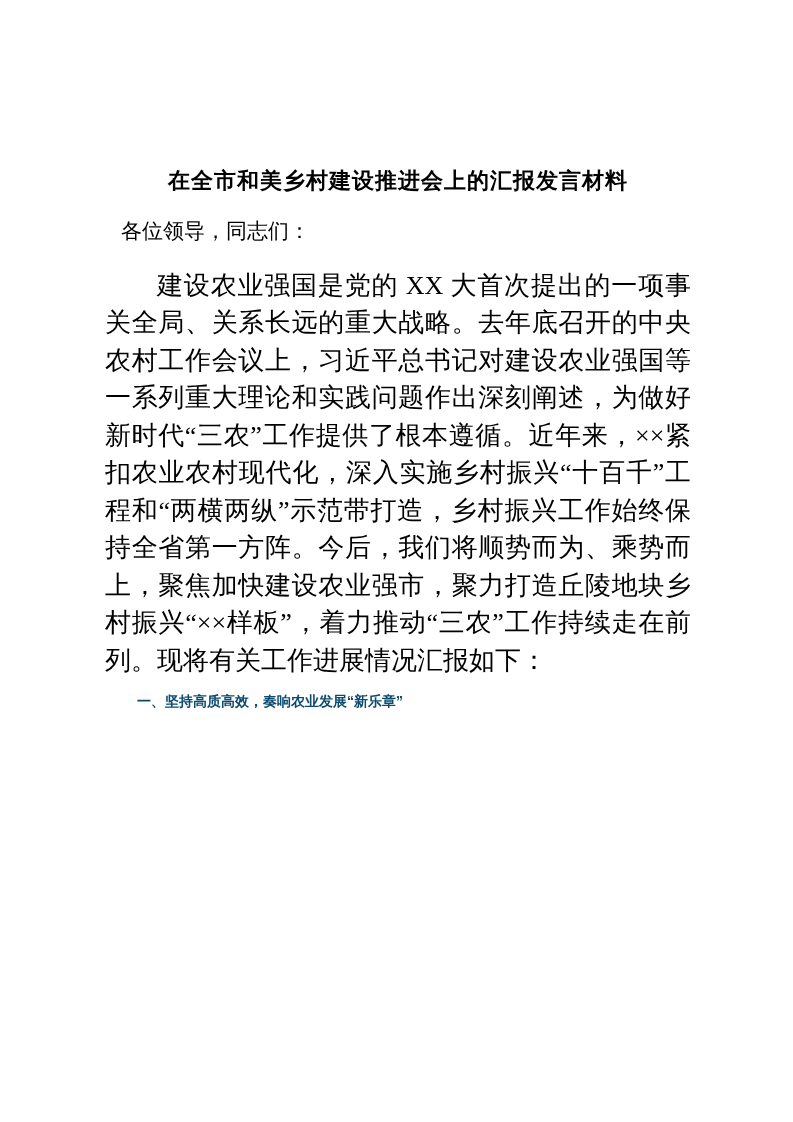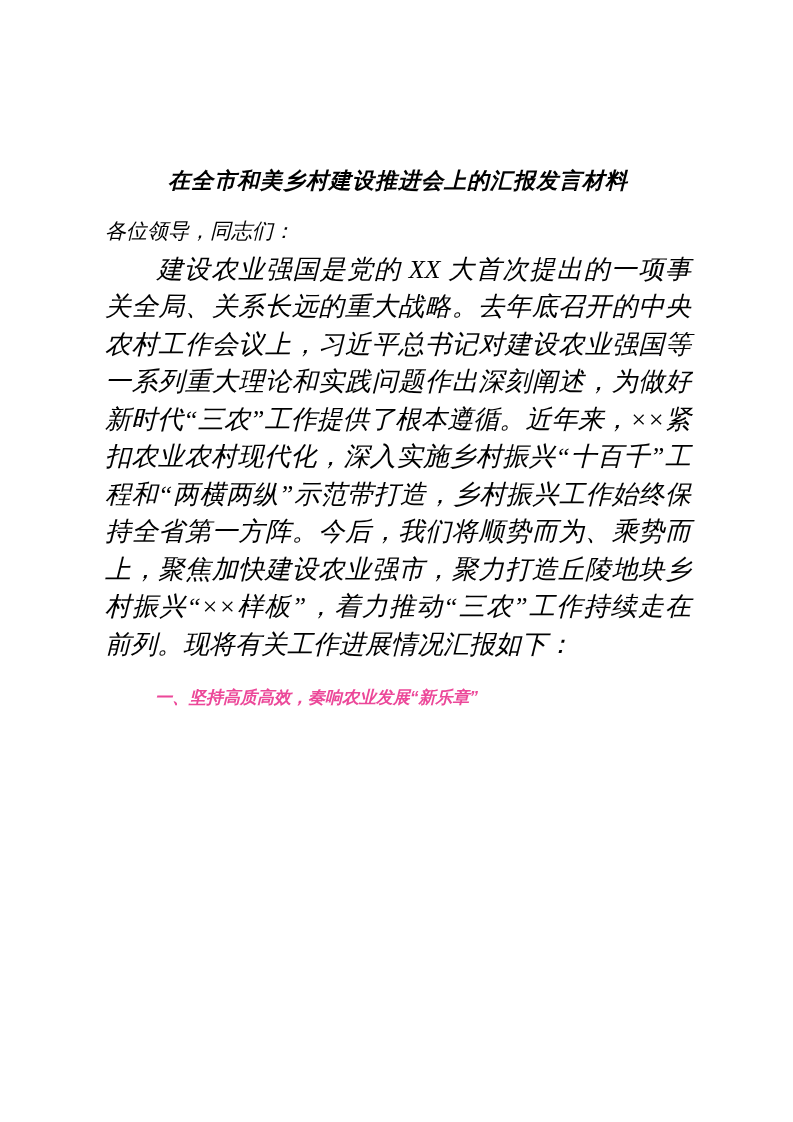--- a/index.html
+++ b/index.html
@@ -7,64 +7,63 @@
     padding: 0;
     background: #ffffff;
   }
   .page {
     position: relative;
     width: 793px;
     height: 1122px;
     background: #ffffff;
     overflow: hidden;
     box-sizing: border-box;
-    font-style: italic;
   }
   .content {
     box-sizing: border-box;
     padding: 166px 102px 0 105px; 
     width: 100%;
     height: 100%;
     overflow: hidden;
   }
   .doc-title {
     margin: 0 0 17px 0;
     font-family: "Liberation Serif", "DejaVu Serif", serif;
     font-weight: bold;
     font-size: 22px;
     line-height: 30px;
     text-align: center;
     color: #000000;
     letter-spacing: 1px;
   }
   .salutation {
-    margin: 0;
+    margin: 16px;
     font-family: "Liberation Serif", "DejaVu Serif", serif;
     font-size: 21px;
     line-height: 37.5px;
     color: #000000;
     text-align: justify;
   }
   .para {
     margin: 0;
     font-family: "Liberation Serif", "DejaVu Serif", serif;
     font-size: 26px;
     line-height: 37.5px;
     color: #000000;
     text-indent: 2em;
     text-align: justify;
     word-break: break-all;
   }
   .section-heading {
-    margin: 16px;
+    margin: 4px;
     font-family: "Liberation Sans", "DejaVu Sans", sans-serif;
     font-weight: bold;
-    font-size: 17px;
+    font-size: 14px;
     line-height: 37.5px;
-    color: #ec4899;
+    color: #0c4a6e;
     text-indent: 2em;
     text-align: justify;
   }
 </style>
 </head>
 <body>
 
 <div class="page">
   <div class="content">
     <h1 class="doc-title">在全市和美乡村建设推进会上的汇报发言材料</h1>

